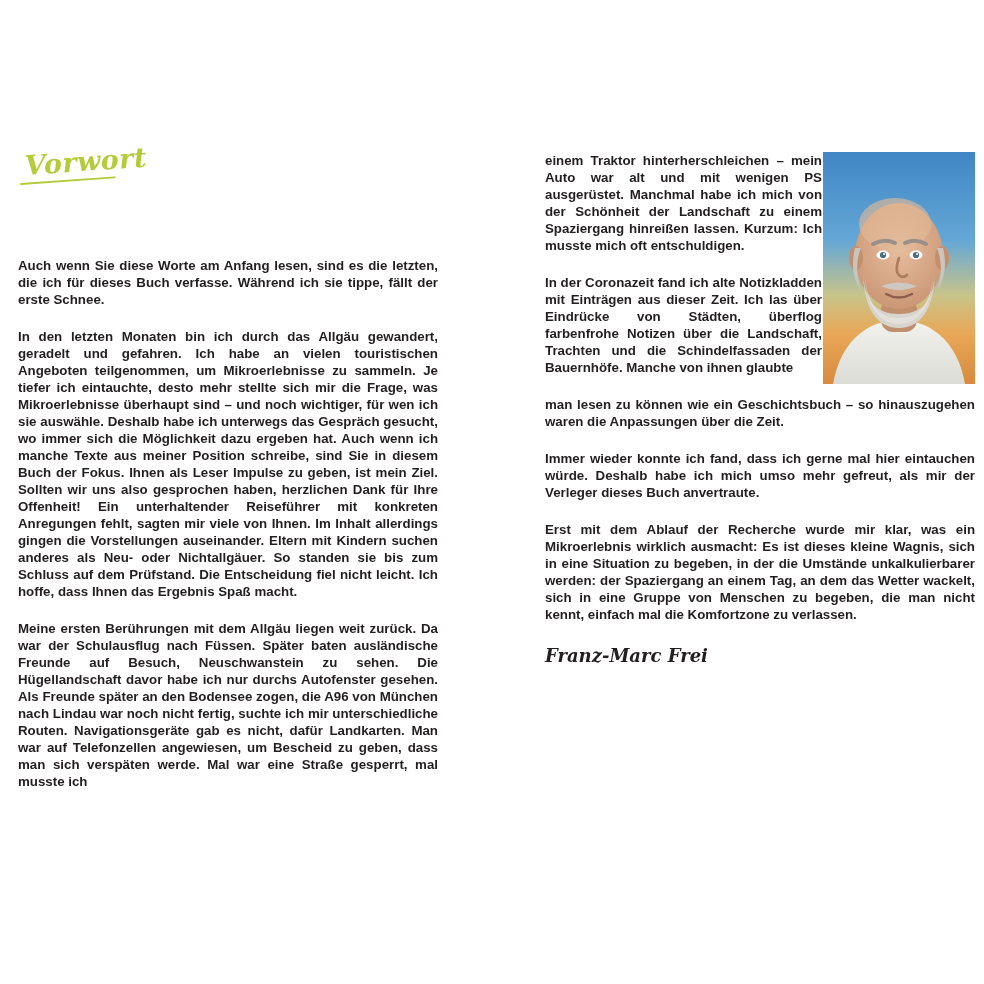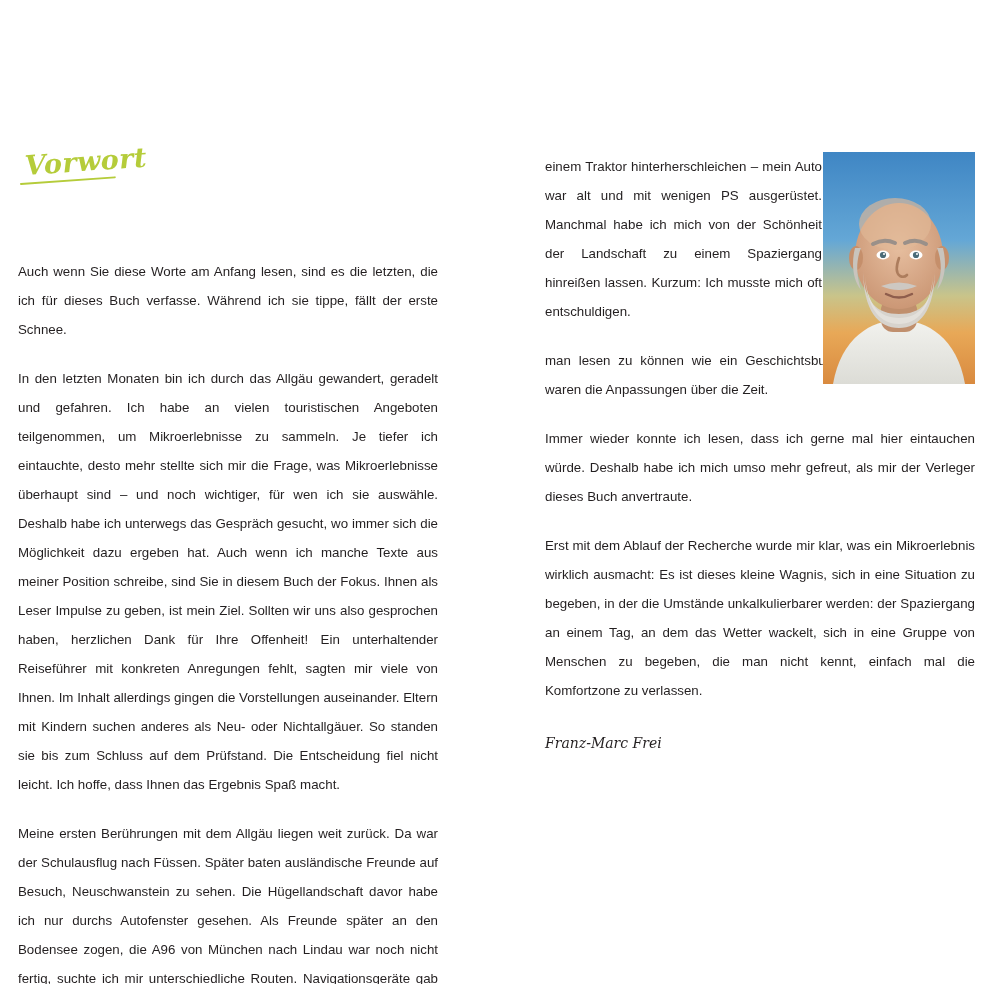--- a/index.html
+++ b/index.html
@@ -44,23 +44,24 @@
     width: 96px;
     height: 2px;
     background: #b5cc3a;
     margin: 2px 0 0 2px;
     transform: rotate(-4deg);
     transform-origin: left center;
     border-radius: 2px;
   }
   .body-col {
     font-size: 13.3px;
-    line-height: 29px;
+    line-height: 17px;
     text-align: justify;
     color: #231f20;
+    font-weight: bold;
   }
   .body-col p {
     margin: 12px 0 20px 0;
   }
   .col-left .body-col {
     margin-top: 72px;
   }
   
   .col-right {
     position: absolute;
@@ -82,21 +83,21 @@
     position: absolute;
     right: 0px;
     top: 0px;
     width: 152px;
     height: 232px;
     overflow: hidden;
   }
   .signature {
     font-family: "DejaVu Serif", serif;
     font-style: italic;
-    font-size: 14px;
+    font-size: 18px;
     color: #231f20;
     margin-top: 24px;
   }
   .corner-mark {
     position: absolute;
     font-size: 10px;
     color: #c8c8c8;
   }
   .corner-left { left: 6px; top: 832px; }
   .corner-right { right: 6px; top: 832px; }
@@ -171,22 +172,23 @@
         <path d="M42 124 C44 158 58 172 76 172 C94 172 108 158 110 124 C108 152 96 166 76 166 C56 166 44 152 42 124 Z" fill="#e3e0db"></path>
 
         <path d="M58 134 q18 -7 36 0 q-18 8 -36 0 Z" fill="#cdc8c2"></path>
 
         <path d="M63 142 q13 7 26 0" stroke="#8e5d4c" stroke-width="2.4" fill="none" stroke-linecap="round"></path>
       </svg>
     </div>
 
     <div class="body-col">
       <p class="p-wrap-1">einem Traktor hinterherschleichen – mein Auto war alt und mit wenigen PS ausgerüstet. Manchmal habe ich mich von der Schönheit der Landschaft zu einem Spaziergang hinreißen lassen. Kurzum: Ich musste mich oft entschuldigen.</p>
+      <p class="p-wrap-2">In der Coronazeit fand ich alte Notizkladden mit Einträgen aus dieser Zeit. Ich las über Eindrücke von Städten, überflog farbenfrohe Notizen über die Landschaft, Trachten und die Schindelfassaden der Bauernhöfe. Manche von ihnen glaubte</p>
       <p>man lesen zu können wie ein Geschichtsbuch – so hinauszugehen waren die Anpassungen über die Zeit.</p>
-      <p>Immer wieder konnte ich lesen, dass ich gerne mal hier eintauchen würde. Deshalb habe ich mich umso mehr gefreut, als mir der Verleger dieses Buch anvertraute.</p>
+      <p>Immer wieder konnte ich fand, dass ich gerne mal hier eintauchen würde. Deshalb habe ich mich umso mehr gefreut, als mir der Verleger dieses Buch anvertraute.</p>
       <p>Erst mit dem Ablauf der Recherche wurde mir klar, was ein Mikroerlebnis wirklich ausmacht: Es ist dieses kleine Wagnis, sich in eine Situation zu begeben, in der die Umstände unkalkulierbarer werden: der Spaziergang an einem Tag, an dem das Wetter wackelt, sich in eine Gruppe von Menschen zu begeben, die man nicht kennt, einfach mal die Komfortzone zu verlassen.</p>
       <div class="signature">Franz-Marc Frei</div>
     </div>
   </div>
 
   <div class="corner-mark corner-left"></div>
   <div class="corner-mark corner-right"></div>
 
 </div>
 

